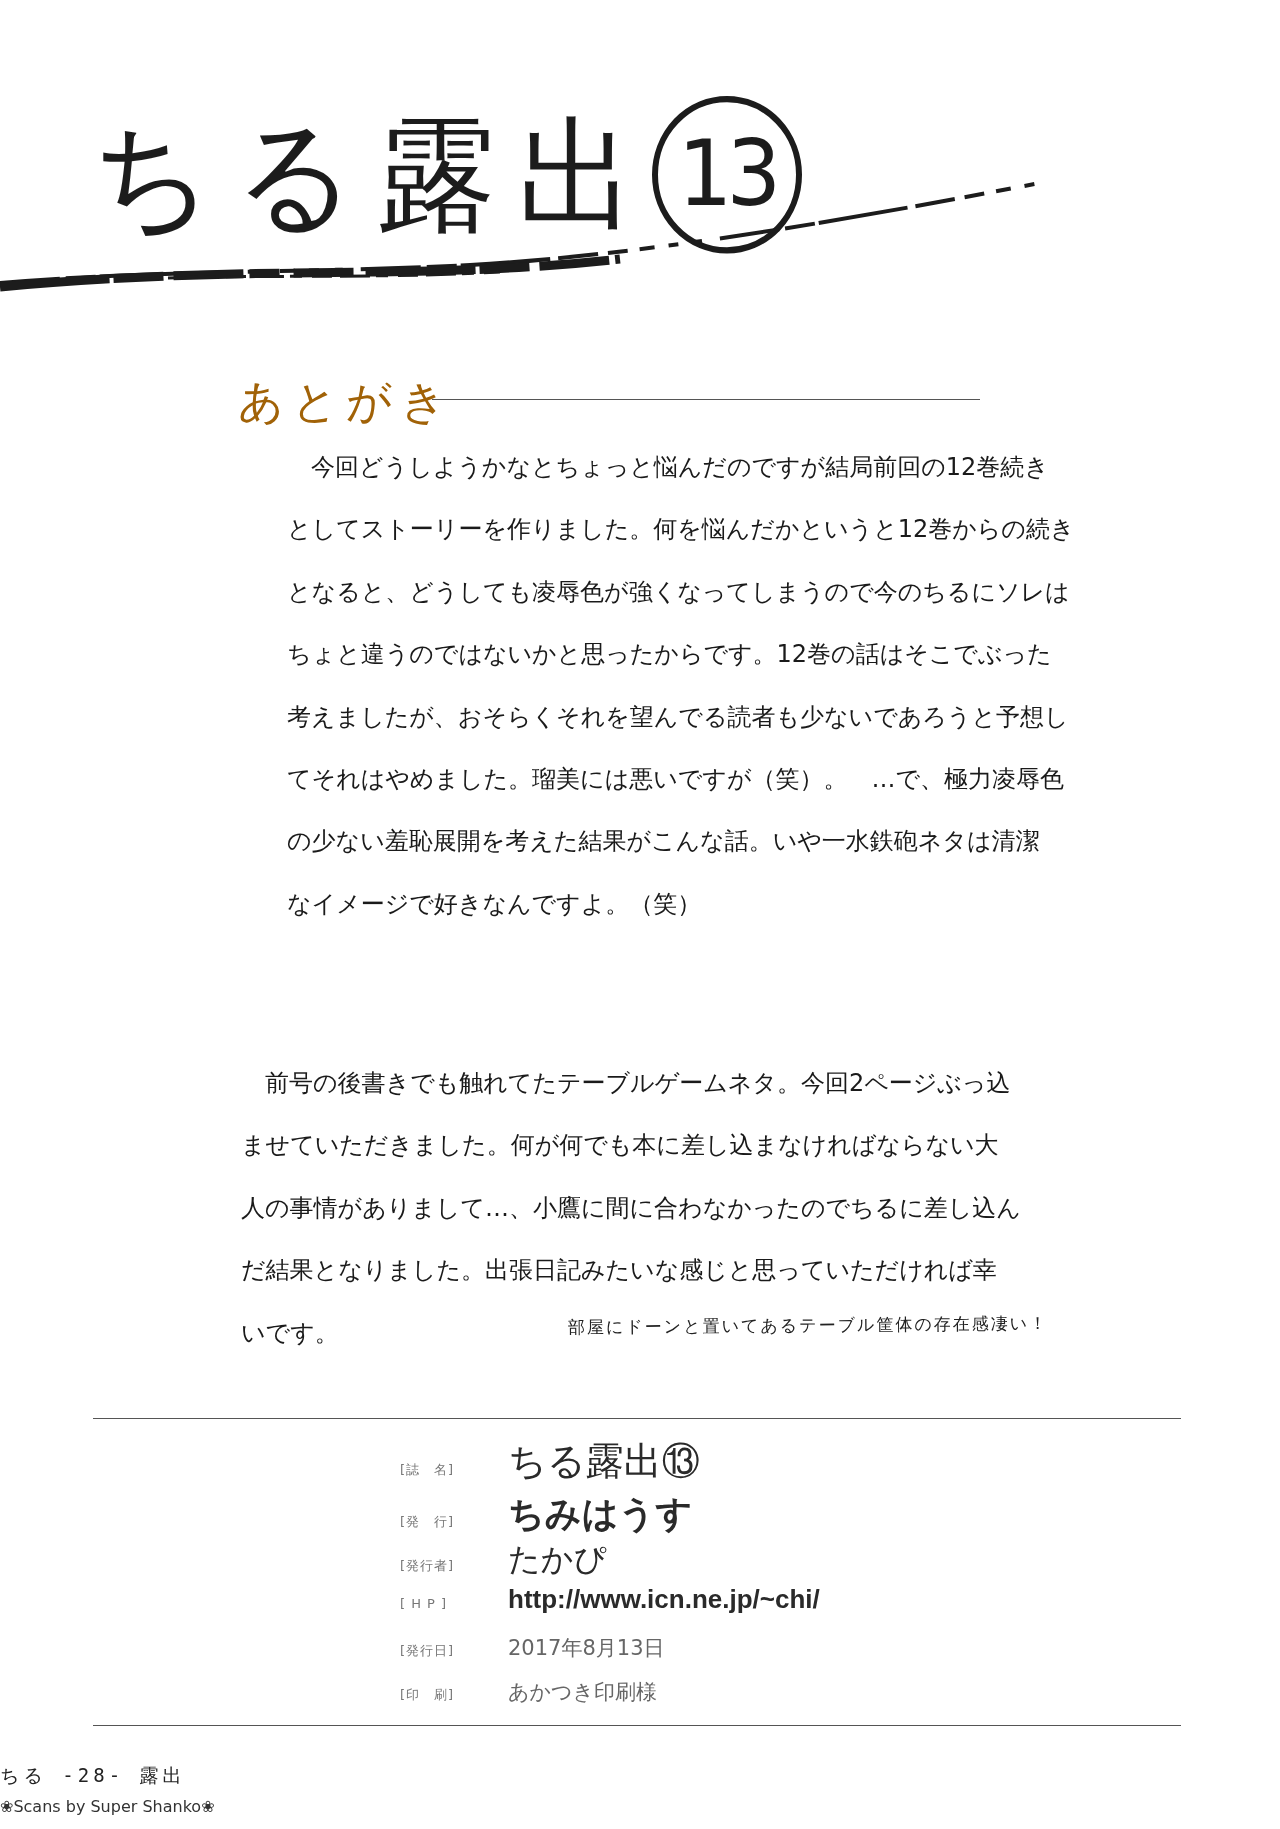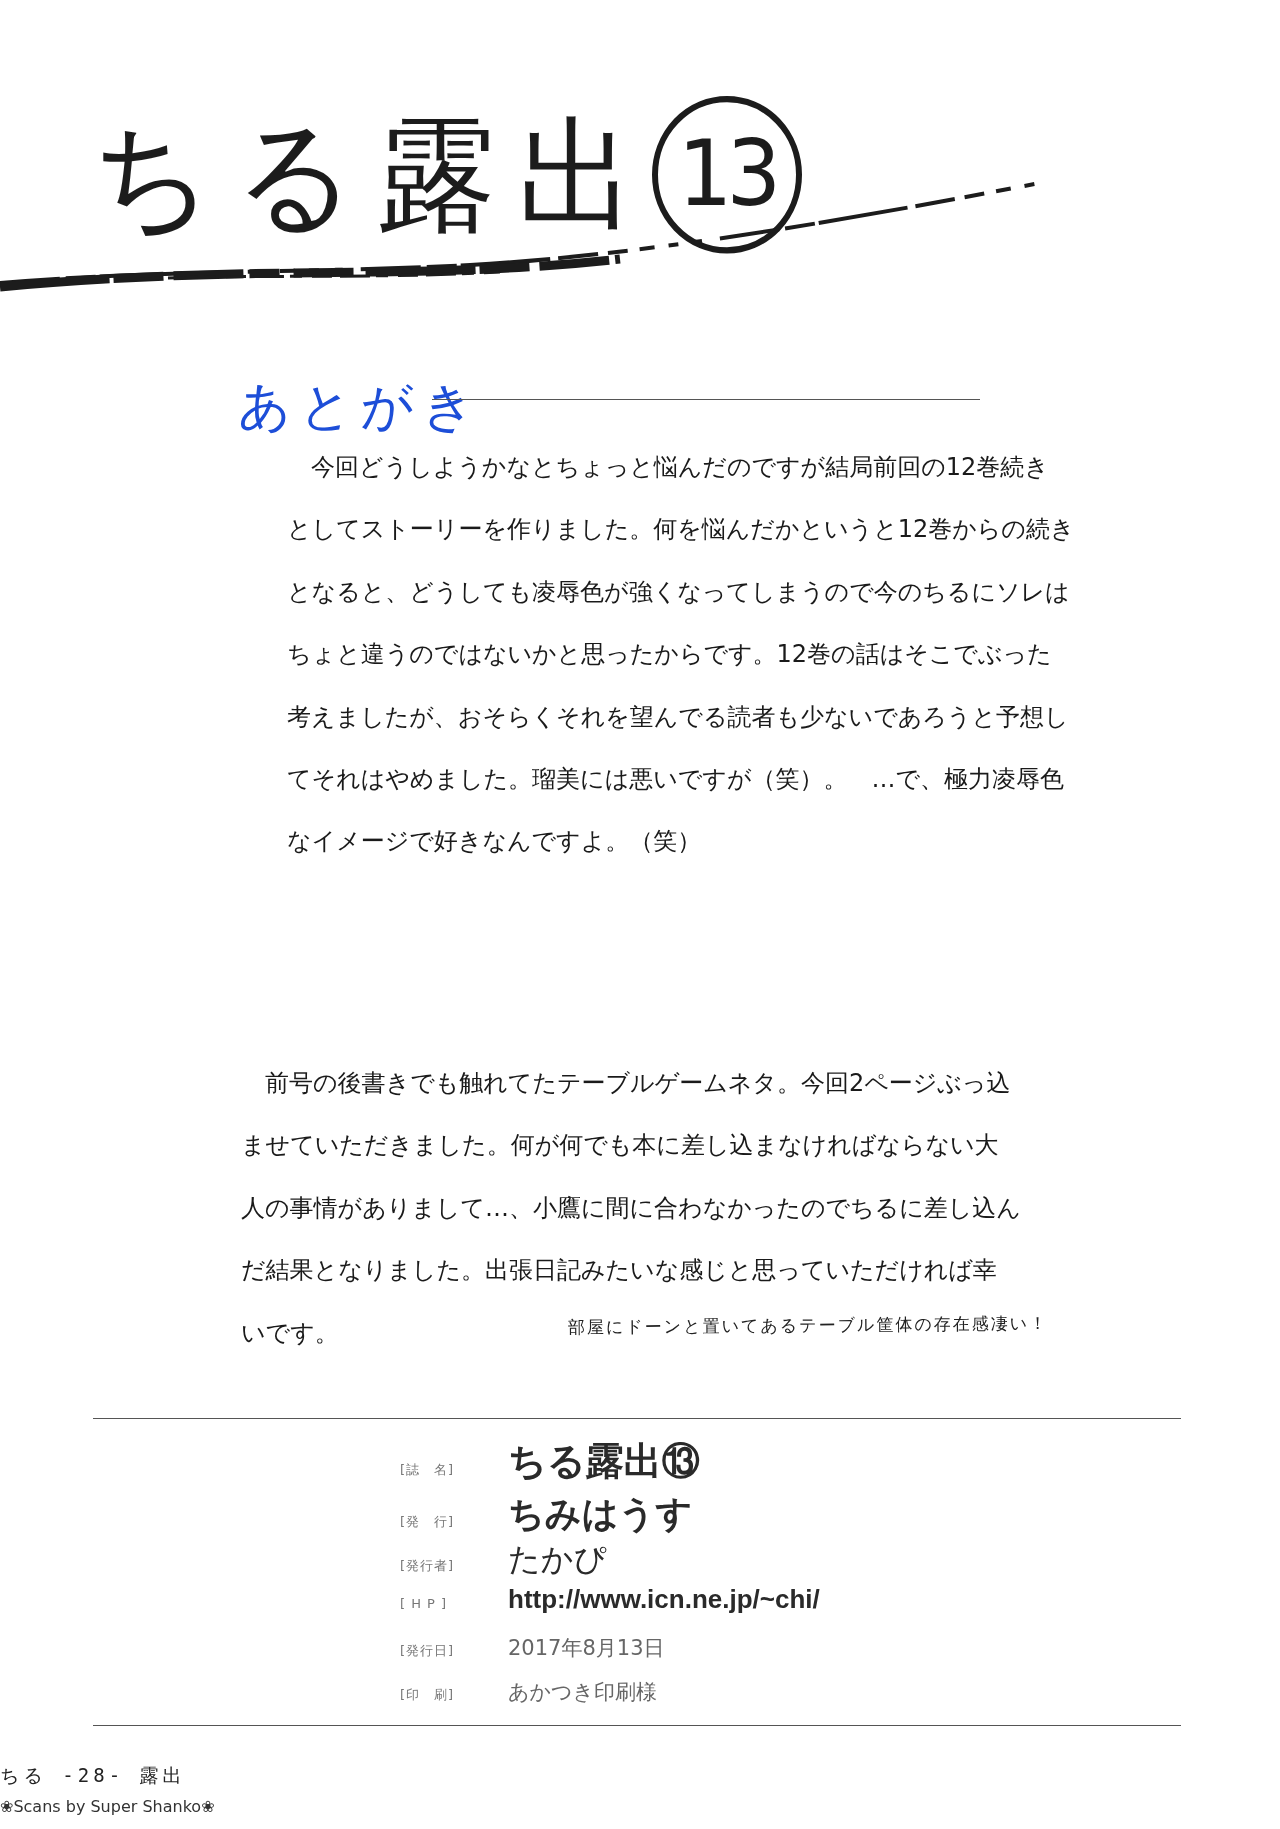--- a/index.html
+++ b/index.html
@@ -14,39 +14,39 @@
     transform: scaleY(1.05); transform-origin: left top;
   }
   .title .circ {
     display: inline-block; width: 150px; height: 150px; border: 6px solid #1c1c1c;
     border-radius: 50%; box-sizing: border-box; text-align: center;
     font-family: "DejaVu Sans", sans-serif; font-size: 86px; line-height: 136px;
     letter-spacing: -6px; vertical-align: top; margin-left: -6px;
   }
   .brush { left: 0; top: 175px; width: 1060px; height: 120px; }
   .afterword-heading {
-    left: 238px; top: 372px; font-size: 52px; letter-spacing: 8px;
-    font-family: "DejaVu Serif", serif; color: #1d4ed8;
+    left: 238px; top: 372px; font-size: 45px; letter-spacing: 8px;
+    font-family: "DejaVu Serif", serif; color: #a16207;
   }
   .afterword-rule { left: 432px; top: 399px; width: 548px; height: 0; border-top: 1.5px solid #555; }
   .para { left: 241px; width: 760px; font-size: 24px; line-height: 62.4px; color: #1a1a1a; }
   .para .line { display: block; white-space: nowrap; height: 62.4px; }
   .p1 { top: 436px; margin-left: 46px; }
   .p2 { top: 1052px; }
   .handnote {
     left: 568px; top: 1314px; font-size: 17px; letter-spacing: 2px; color: #222;
     font-family: "DejaVu Sans Mono", monospace; transform: rotate(-0.5deg);
   }
   .rule { left: 93px; width: 1088px; height: 0; border-top: 1.5px solid #555; }
   .rule.top { top: 1418px; }
   .rule.bottom { top: 1725px; }
   .colophon-row { left: 400px; display: flex; align-items: baseline; white-space: nowrap; }
   .colophon-row .label { width: 108px; font-size: 13px; color: #777; letter-spacing: 1px; }
   .colophon-row .value { color: #2a2a2a; }
-  .v-xl { font-size: 38px; font-weight: bold; }
+  .v-xl { font-size: 38px; font-weight: normal; }
   .v-lg { font-size: 36px; font-weight: bold; }
   .v-md { font-size: 32px; font-weight: normal; }
   .v-url { font-size: 26px; font-weight: bold; font-family: "Liberation Sans", sans-serif; }
   .v-plain { font-size: 21px; color: #666 !important; }
   .footer-page { left: 0; width: 1256px; top: 1763px; font-size: 19px;
                  letter-spacing: 4px; color: #222; font-family: "DejaVu Sans Mono", monospace; }
   .footer-credit { left: 0; width: 1256px; top: 1797px; text-align: left; font-size: 16px;
                    color: #333; font-family: "DejaVu Sans", sans-serif; }
 </style>
 </head>
@@ -65,20 +65,21 @@
 <div class="abs afterword-heading">あとがき</div>
 <div class="abs afterword-rule"></div>
 
 <div class="abs para p1">
   <span class="line">　今回どうしようかなとちょっと悩んだのですが結局前回の12巻続き</span>
   <span class="line">としてストーリーを作りました。何を悩んだかというと12巻からの続き</span>
   <span class="line">となると、どうしても凌辱色が強くなってしまうので今のちるにソレは</span>
   <span class="line">ちょと違うのではないかと思ったからです。12巻の話はそこでぶった</span>
   <span class="line">考えましたが、おそらくそれを望んでる読者も少ないであろうと予想し</span>
   <span class="line">てそれはやめました。瑠美には悪いですが（笑）。　…で、極力凌辱色</span>
+  <span class="line">の少ない羞恥展開を考えた結果がこんな話。いや一水鉄砲ネタは清潔</span>
   <span class="line">なイメージで好きなんですよ。（笑）</span>
 </div>
 
 <div class="abs para p2">
   <span class="line">　前号の後書きでも触れてたテーブルゲームネタ。今回2ページぶっ込</span>
   <span class="line">ませていただきました。何が何でも本に差し込まなければならない大</span>
   <span class="line">人の事情がありまして…、小鷹に間に合わなかったのでちるに差し込ん</span>
   <span class="line">だ結果となりました。出張日記みたいな感じと思っていただければ幸</span>
   <span class="line">いです。</span>
 </div>

